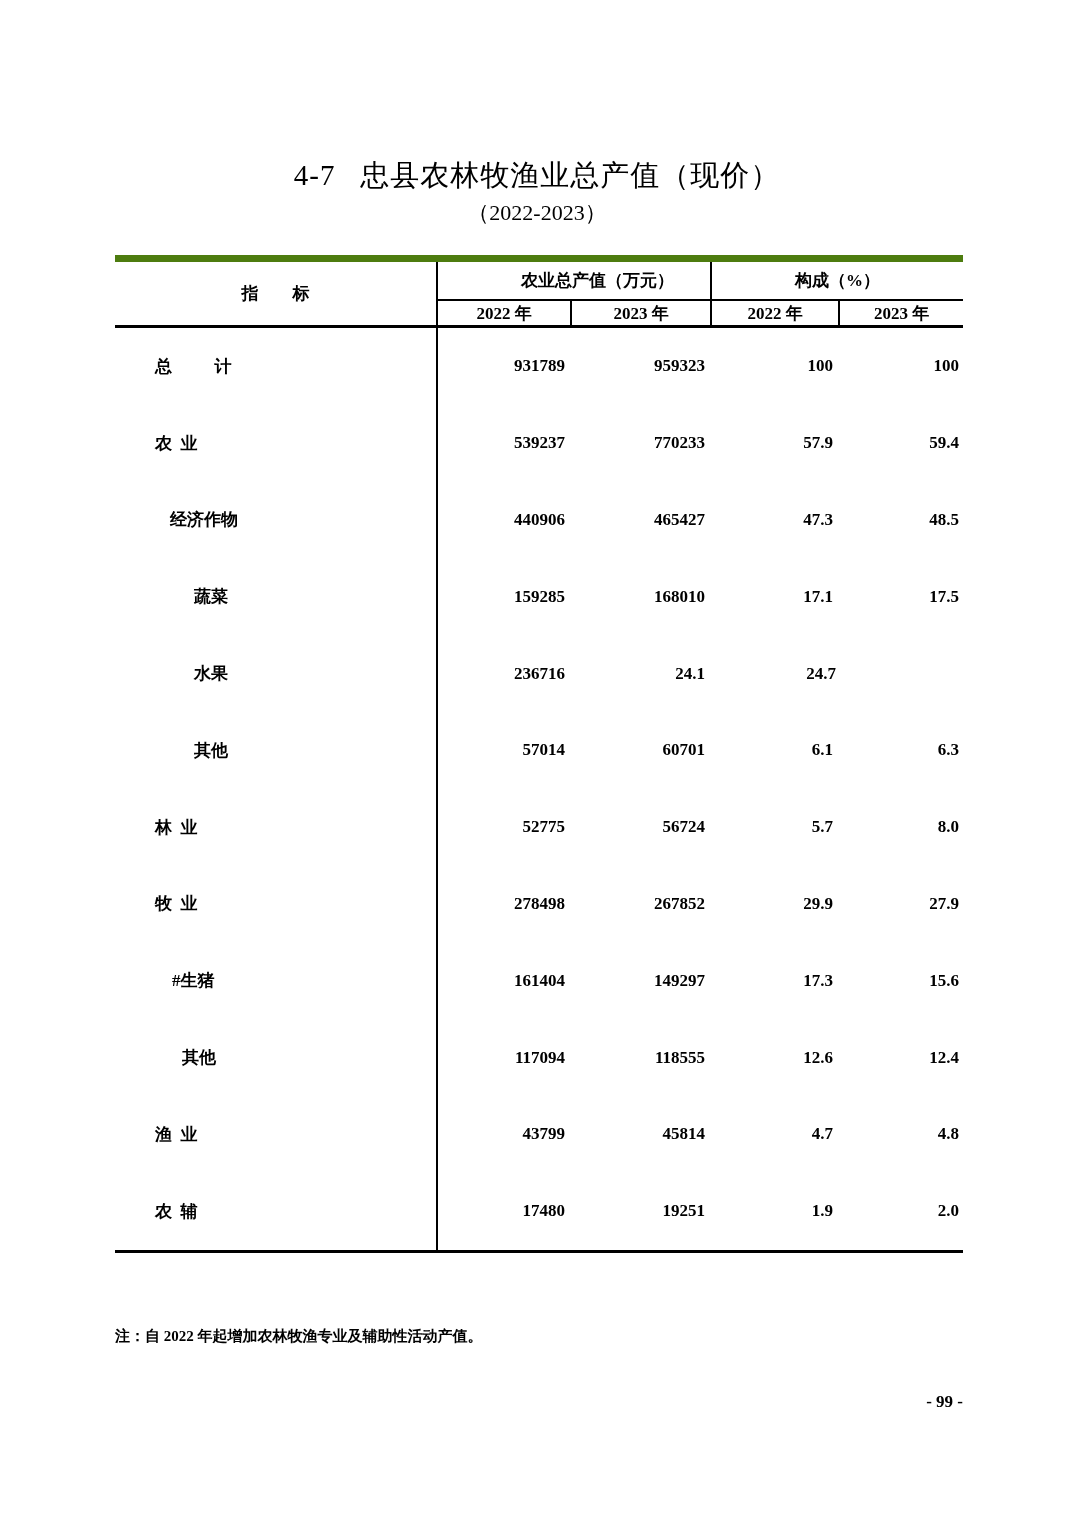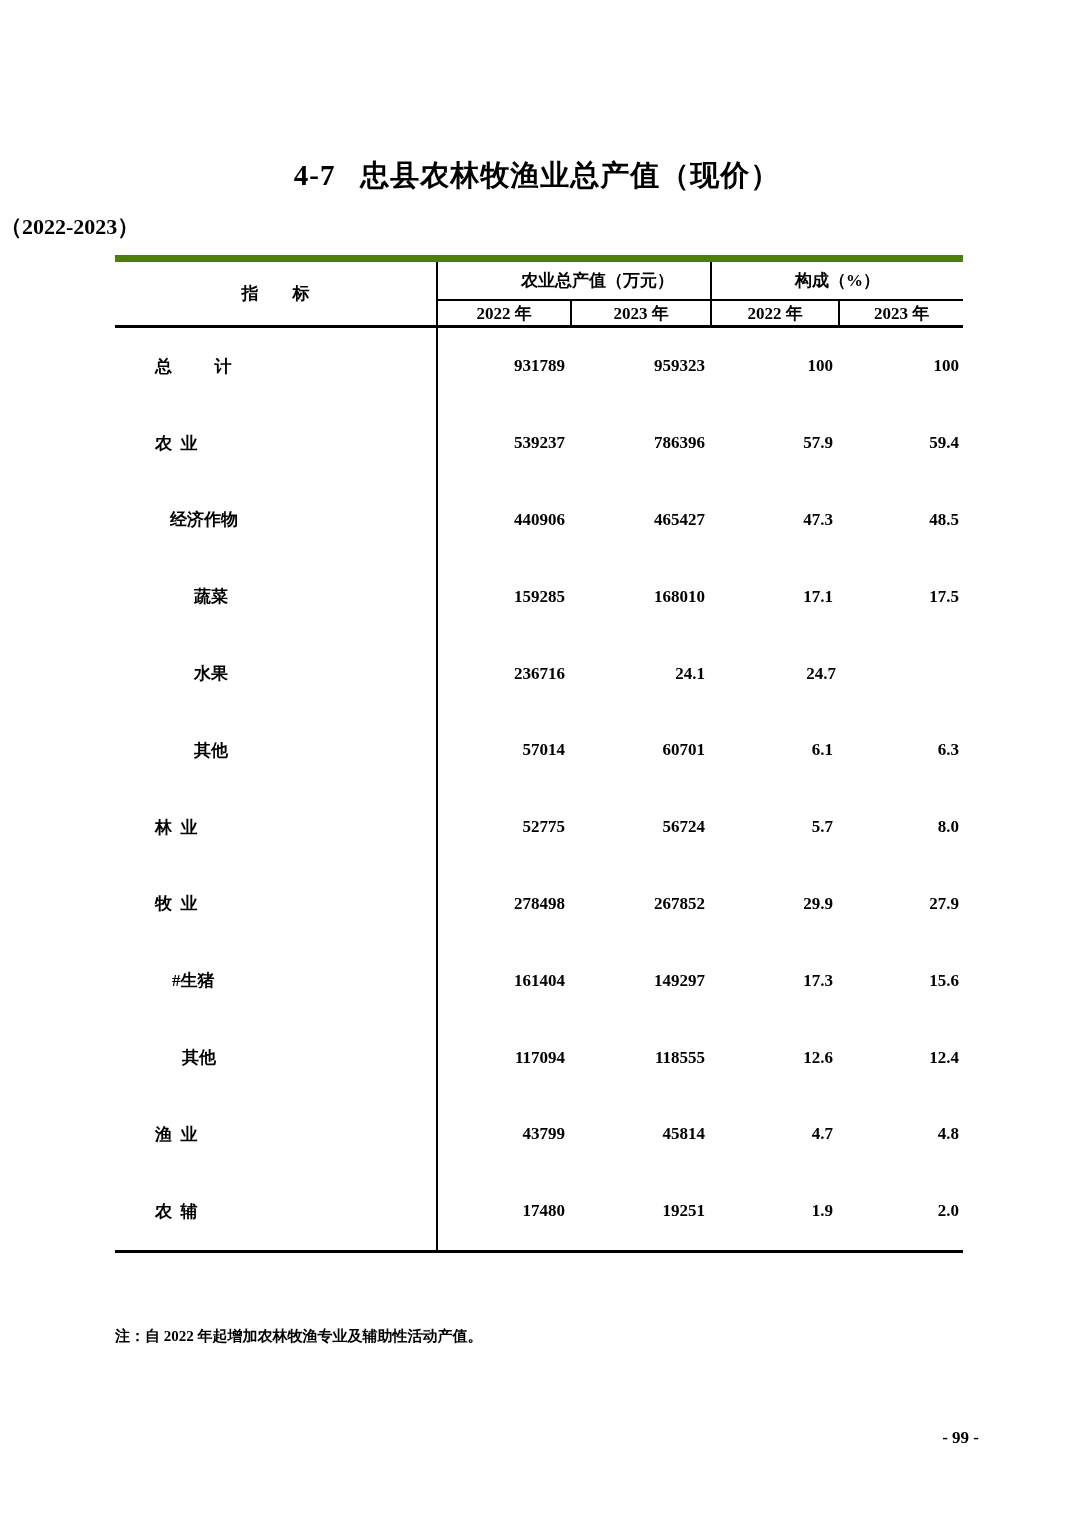--- a/index.html
+++ b/index.html
@@ -8,27 +8,28 @@
     position:relative;
     width:1074px; height:1520px;
     background:#ffffff;
     color:#000000;
     font-family:"Liberation Serif","DejaVu Serif",serif;
     overflow:hidden;
   }
   .title {
     position:absolute; top:156px; left:0; width:100%;
     text-align:center;
-    font-size:29px; font-weight:bold;
+    font-size:29px; font-weight:normal;
     letter-spacing:1px;
     white-space:pre;
   }
   .subtitle {
-    position:absolute; top:212px; left:0; width:100%;
-    font-size:22px; font-weight:bold;
+    position:absolute; top:198px; left:0; width:100%;
+    text-align:center;
+    font-size:22px; font-weight:normal;
     white-space:pre;
   }
   .tbl {
     position:absolute; left:115px; top:255px; width:848px;
   }
   .thead {
     display:grid;
     grid-template-columns:323px 134px 140px 128px 123px;
     grid-template-rows:39px 24px;
     border-top:7px solid #4d7c0f;
@@ -65,25 +66,24 @@
   .ind-2b { padding-left:67px; }
   .ind-3  { padding-left:79px; }
   .c-num { justify-content:flex-end; padding-right:7px; }
   .c-num.c-last { padding-right:4px; }
   .note {
     position:absolute; left:115px; top:1327px; width:848px;
     font-size:15px; font-weight:bold;
     white-space:pre;
   }
   .pagenum {
-    position:absolute; top:1392px; left:16px; width:963px;
+    position:absolute; top:1392px; left:0; width:963px;
     text-align:right;
     font-size:17px; font-weight:bold;
     white-space:pre;
-    margin-top:36px;
   }
 </style>
 </head>
 <body>
 
 <div class="page">
 
   <div class="title">4-7   忠县农林牧渔业总产值（现价）</div>
   <div class="subtitle">（2022-2023）</div>
 
@@ -105,21 +105,21 @@
         <div class="c c-ind ind-1">总          计</div>
         <div class="c c-num">931789</div>
         <div class="c c-num">959323</div>
         <div class="c c-num">100</div>
         <div class="c c-num c-last">100</div>
       </div>
 
       <div class="trow">
         <div class="c c-ind ind-1">农  业</div>
         <div class="c c-num">539237</div>
-        <div class="c c-num">786396</div>
+        <div class="c c-num">770233</div>
         <div class="c c-num">57.9</div>
         <div class="c c-num c-last">59.4</div>
       </div>
 
 
       <div class="trow">
         <div class="c c-ind ind-2">经济作物</div>
         <div class="c c-num">440906</div>
         <div class="c c-num">465427</div>
         <div class="c c-num">47.3</div>

